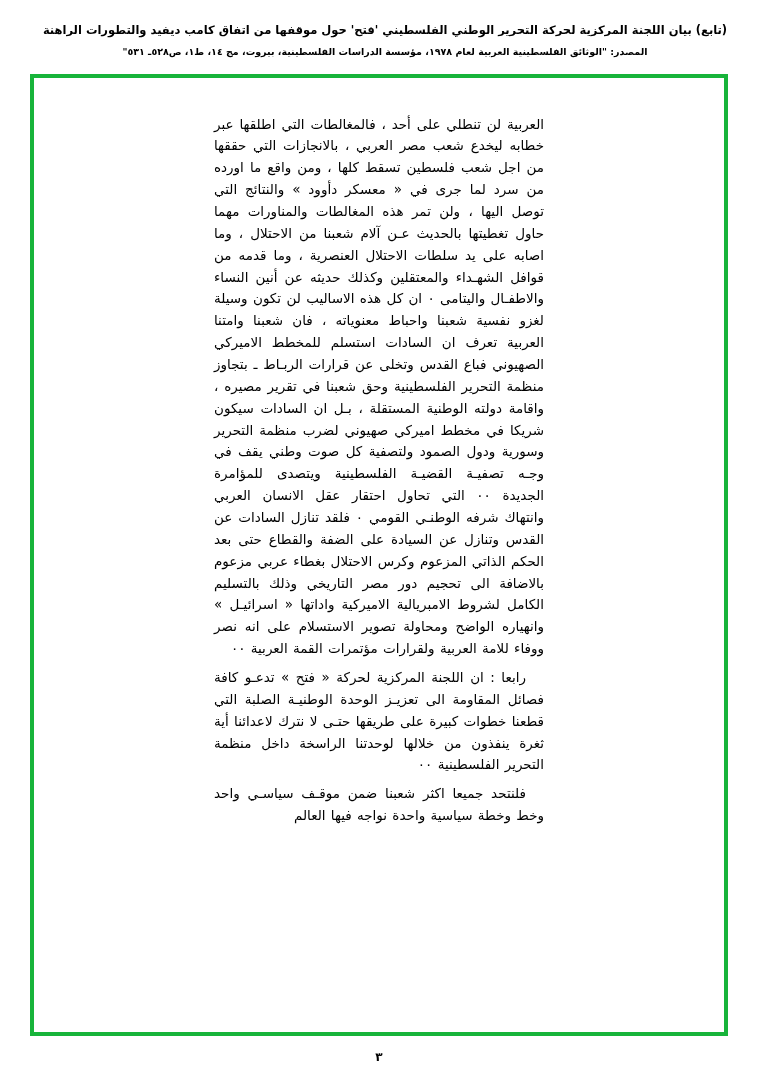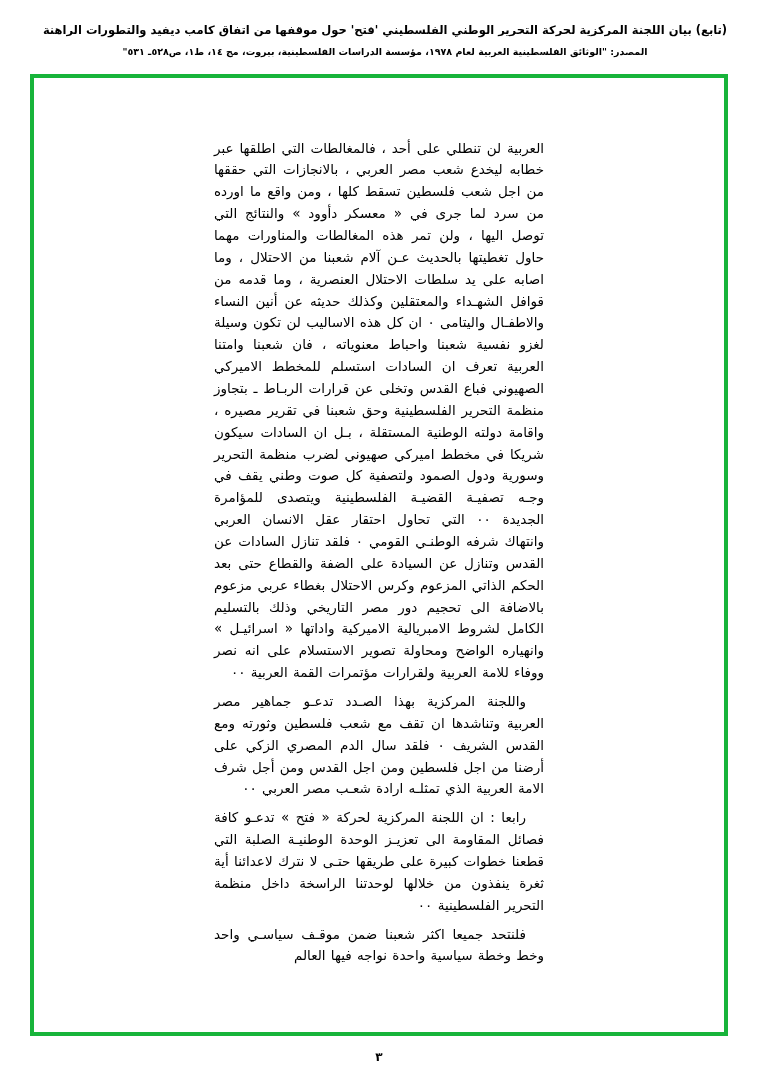--- a/index.html
+++ b/index.html
@@ -43,21 +43,21 @@
   .frame {
     margin: 14px 30px 0 30px;
     border: 4px solid #17b43a;
     flex: 1 1 auto;
     position: relative;
     background: #ffffff;
   }
   .frame-inner {
     position: absolute;
     inset: 0;
-    padding: 60px 0 20px 0;
+    padding: 36px 0 20px 0;
     overflow: hidden;
   }
   .body-col {
     width: 330px;
     margin: 0 auto;
     direction: rtl;
     text-align: justify;
     text-align-last: right;
   }
   .para {
@@ -95,21 +95,20 @@
 
   <div class="header">
     <div class="header-title">(تابع) بيان اللجنة المركزية لحركة التحرير الوطني الفلسطيني 'فتح' حول موقفها من اتفاق كامب ديفيد والتطورات الراهنة</div>
     <div class="header-source">المصدر: "الوثائق الفلسطينية العربية لعام ١٩٧٨، مؤسسة الدراسات الفلسطينية، بيروت، مج ١٤، ط١، ص٥٢٨ـ ٥٣١"</div>
   </div>
 
   <div class="frame">
     <div class="frame-inner">
       <div class="body-col">
         <p class="para">العربية لن تنطلي على أحد ، فالمغالطات التي اطلقها عبر خطابه ليخدع شعب مصر العربي ، بالانجازات التي حققها من اجل شعب فلسطين تسقط كلها ، ومن واقع ما اورده من سرد لما جرى في « معسكر دأوود » والنتائج التي توصل اليها ، ولن تمر هذه المغالطات والمناورات مهما حاول تغطيتها بالحديث عـن آلام شعبنا من الاحتلال ، وما اصابه على يد سلطات الاحتلال العنصرية ، وما قدمه من قوافل الشهـداء والمعتقلين وكذلك حديثه عن أنين النساء والاطفـال واليتامى ٠ ان كل هذه الاساليب لن تكون وسيلة لغزو نفسية شعبنا واحباط معنوياته ، فان شعبنا وامتنا العربية تعرف ان السادات استسلم للمخطط الاميركي الصهيوني فباع القدس وتخلى عن قرارات الربـاط ـ بتجاوز منظمة التحرير الفلسطينية وحق شعبنا في تقرير مصيره ، واقامة دولته الوطنية المستقلة ، بـل ان السادات سيكون شريكا في مخطط اميركي صهيوني لضرب منظمة التحرير وسورية ودول الصمود ولتصفية كل صوت وطني يقف في وجـه تصفيـة القضيـة الفلسطينية ويتصدى للمؤامرة الجديدة ٠٠ التي تحاول احتقار عقل الانسان العربي وانتهاك شرفه الوطنـي القومي ٠ فلقد تنازل السادات عن القدس وتنازل عن السيادة على الضفة والقطاع حتى بعد الحكم الذاتي المزعوم وكرس الاحتلال بغطاء عربي مزعوم بالاضافة الى تحجيم دور مصر التاريخي وذلك بالتسليم الكامل لشروط الامبريالية الاميركية واداتها « اسرائيـل » وانهياره الواضح ومحاولة تصوير الاستسلام على انه نصر ووفاء للامة العربية ولقرارات مؤتمرات القمة العربية ٠٠</p>
-        <p class="para indent">واللجنة المركزية بهذا الصـدد تدعـو جماهير مصر العربية وتناشدها ان تقف مع شعب فلسطين وثورته ومع القدس الشريف ٠ فلقد سال الدم المصري الزكي على أرضنا من اجل فلسطين ومن اجل القدس ومن أجل شرف الامة العربية الذي تمثلـه ارادة شعـب مصر العربي ٠٠</p>
         <p class="para indent">رابعا : ان اللجنة المركزية لحركة « فتح » تدعـو كافة فصائل المقاومة الى تعزيـز الوحدة الوطنيـة الصلبة التي قطعنا خطوات كبيرة على طريقها حتـى لا نترك لاعدائنا أية ثغرة ينفذون من خلالها لوحدتنا الراسخة داخل منظمة التحرير الفلسطينية ٠٠</p>
         <p class="para indent">فلنتحد جميعا اكثر شعبنا ضمن موقـف سياسـي واحد وخط وخطة سياسية واحدة نواجه فيها العالم</p>
       </div>
     </div>
   </div>
 
   <div class="footer">
     <div class="page-number">٣</div>
   </div>
 

